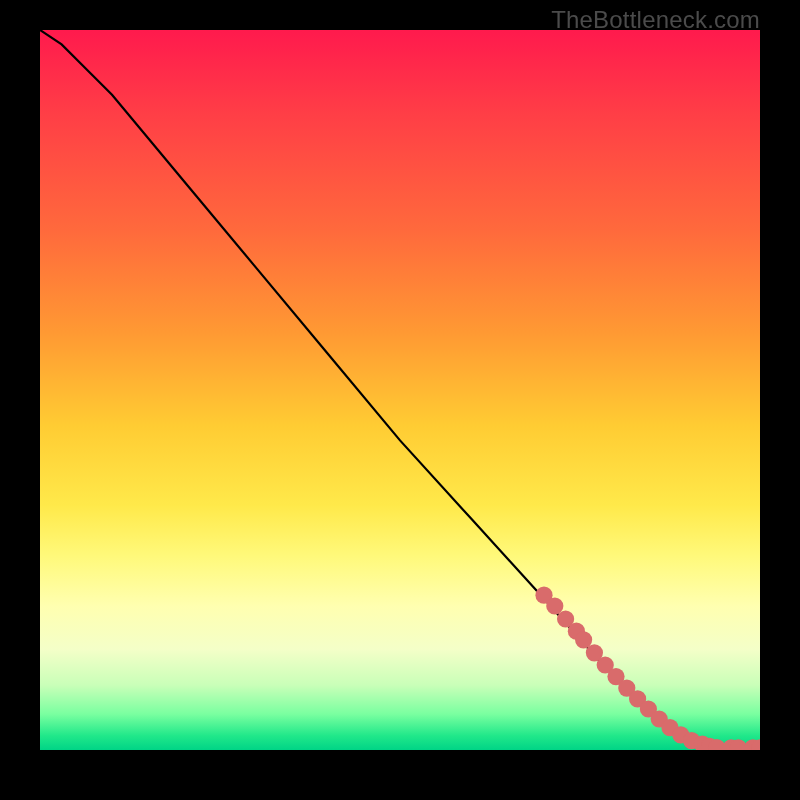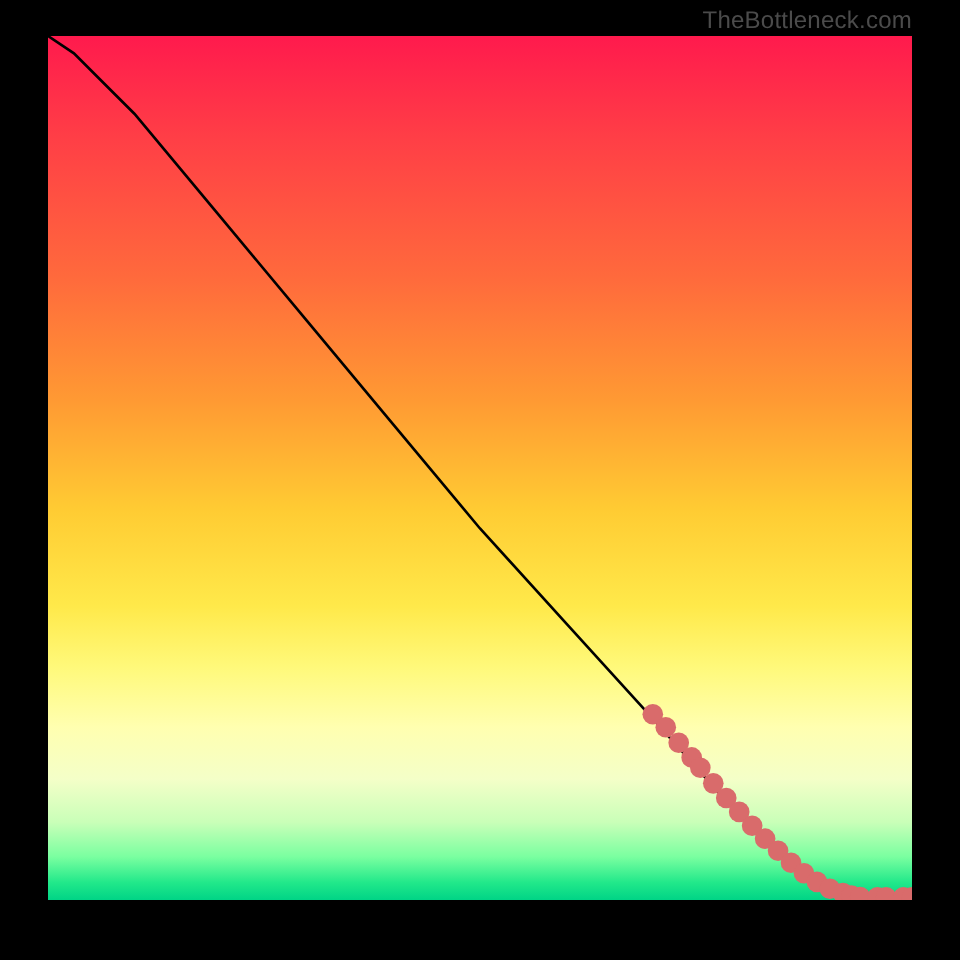--- a/index.html
+++ b/index.html
@@ -46,21 +46,21 @@
     left: 0;
     top: 0;
     width: 720px;
     height: 720px;
   }
   .watermark {
     position: absolute;
     top: 6px;
     right: 40px;
     color: #4b4b4b;
-    font-size: 20px;
+    font-size: 24px;
     font-weight: 500;
     letter-spacing: 0.2px;
   }
 </style>
 </head>
 <body>
 
 <div class="frame">
   <div class="watermark">TheBottleneck.com</div>
   <div class="plot">

